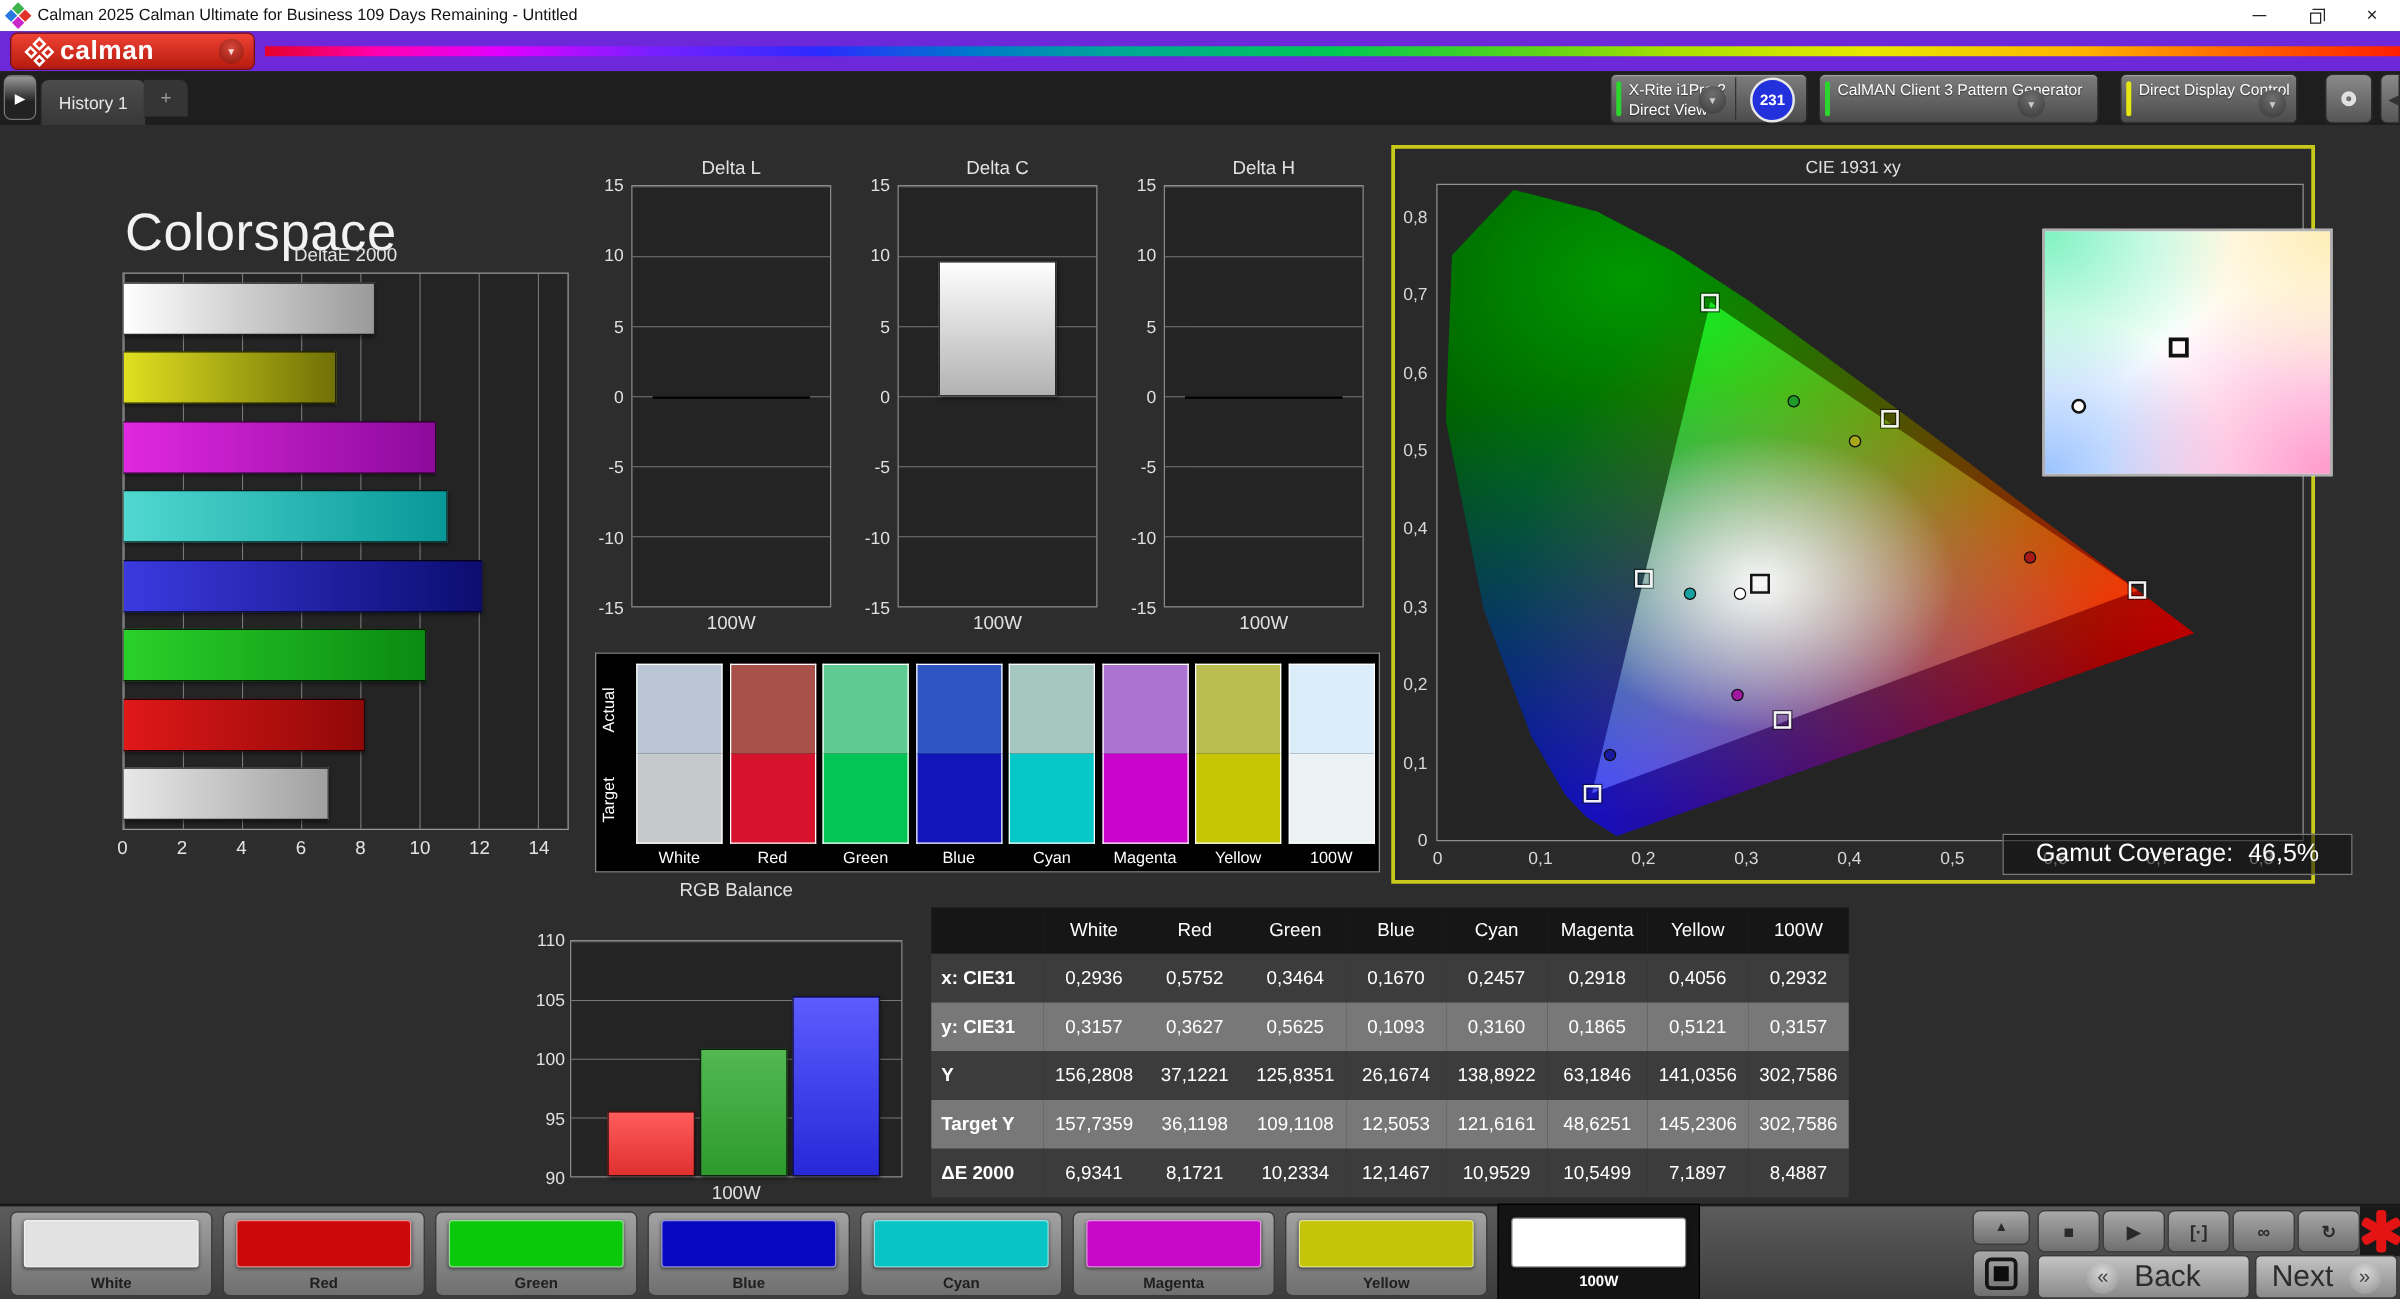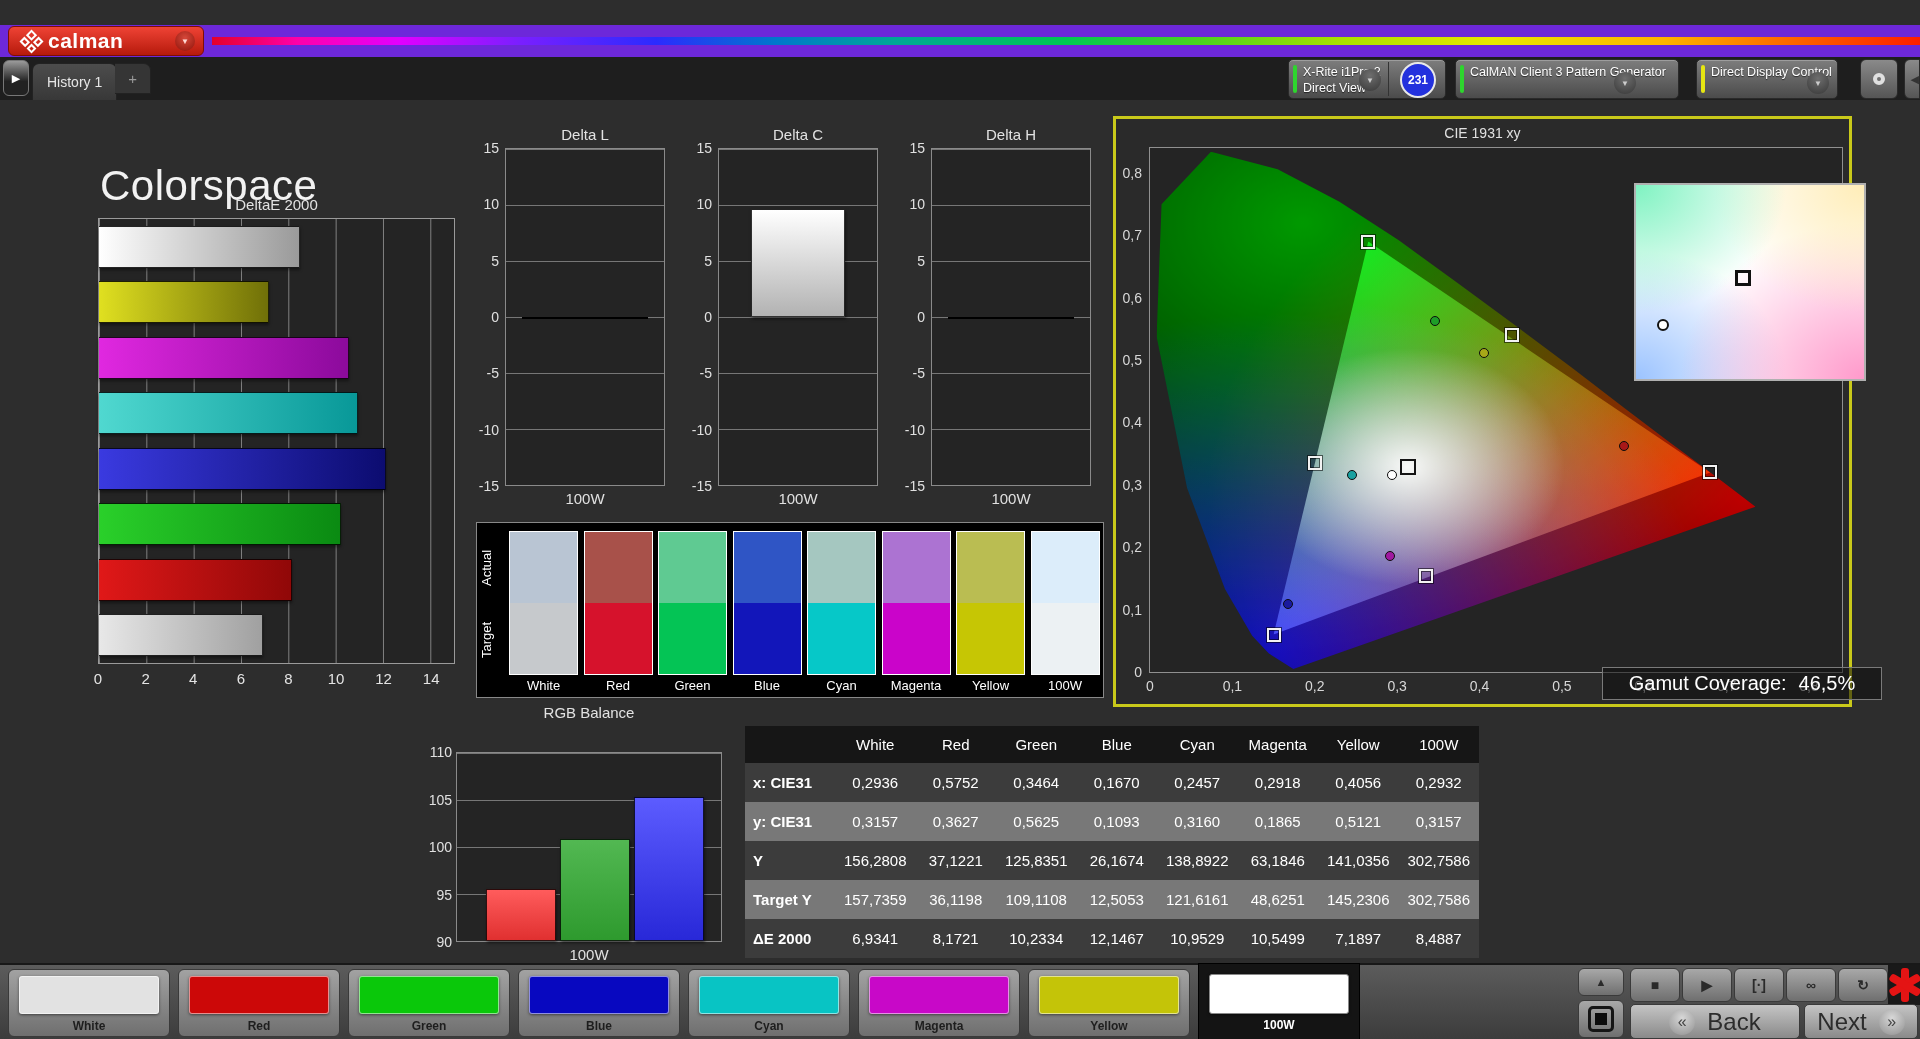--- a/index.html
+++ b/index.html
@@ -189,20 +189,38 @@
   .navbtn .chev { width:26px; height:26px; border-radius:50%; flex:0 0 auto;
       background:radial-gradient(circle at 50% 35%,#d8d8d8,#909090); color:#444; font-size:16px;
       display:flex; align-items:center; justify-content:center; }
   .navbtn.back { left:1630px; width:170px; } .navbtn.next { left:1804px; width:114px; }
 </style>
 </head>
 <body>
 
 <div class="app">
 
+  <div class="titlebar">
+    <span class="appicon">
+        <i></i>
+        <i></i>
+        <i></i>
+        <i></i>
+      </span>
+    <span class="ttext">Calman 2025 Calman Ultimate for Business 109 Days Remaining  - Untitled</span>
+    <div class="winbtn min">
+        <span class="bar"></span>
+      </div>
+    <div class="winbtn res">
+        <span class="sq"></span>
+      </div>
+    <div class="winbtn cls">
+        <span>×</span>
+      </div>
+  </div>
 
   <div class="brandrow">
     <div class="calman-btn">
       <span class="logo-diamond">
           <i></i>
           <i></i>
           <i></i>
           <i></i>
         </span>
       <span class="wordmark">calman</span>

